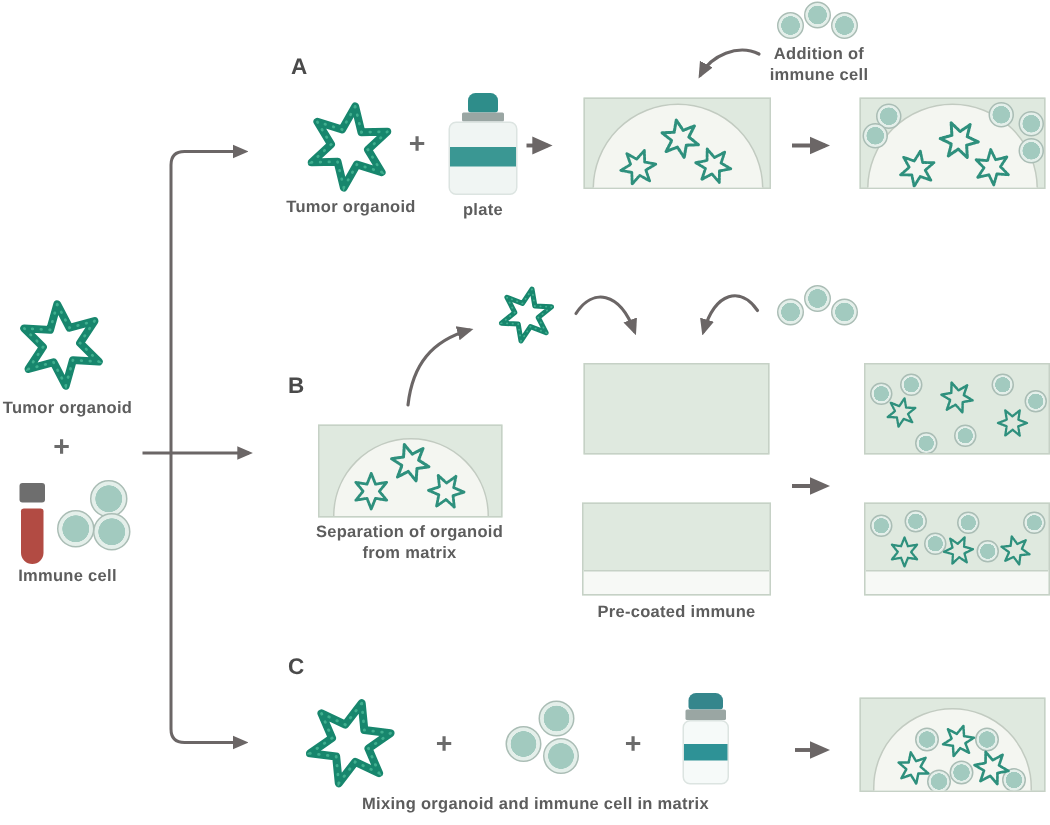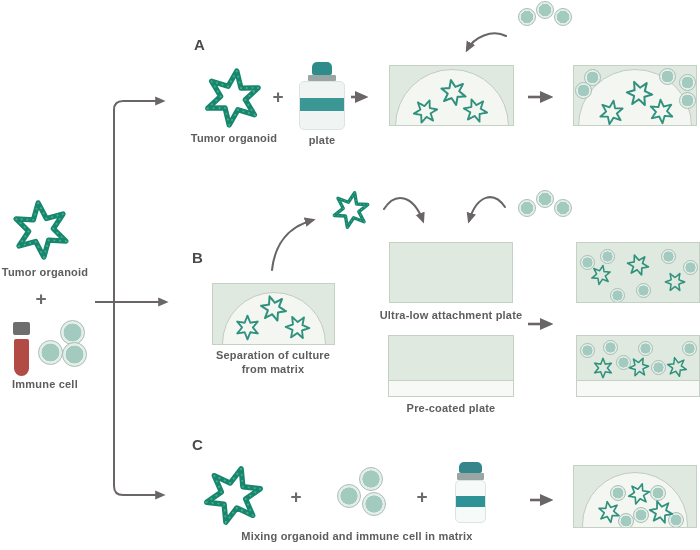--- a/index.html
+++ b/index.html
@@ -100,20 +100,22 @@
         <use href="#star6" class="sb"></use>
       </svg>
     <svg class="star sm" style="left:72px;top:31px;width:27px;height:27px;transform:rotate(40deg)" viewBox="0 0 100 100">
         <use href="#star6" class="sb"></use>
       </svg>
   </div>
 
   <span class="cell" style="left:518px;top:8px;width:18px;height:18px"></span>
   <span class="cell" style="left:536px;top:1px;width:18px;height:18px"></span>
   <span class="cell" style="left:554px;top:8px;width:18px;height:18px"></span>
+  <div class="lbl" style="left:487px;top:29px;width:118px">Addition of
+immune cell</div>
 
   <div class="plate" style="left:573px;top:65px;width:124px;height:61px">
     <span class="dome" style="width:114px;height:114px;bottom:-58px"></span>
     <span class="cell" style="left:10px;top:3px;width:17px;height:17px"></span>
     <span class="cell" style="left:1px;top:16px;width:17px;height:17px"></span>
     <span class="cell" style="left:85px;top:2px;width:17px;height:17px"></span>
     <span class="cell" style="left:105px;top:8px;width:17px;height:17px"></span>
     <span class="cell" style="left:105px;top:26px;width:17px;height:17px"></span>
     <svg class="star sm" style="left:24px;top:33px;width:27px;height:27px;transform:rotate(10deg)" viewBox="0 0 100 100">
         <use href="#star6" class="sb"></use>
@@ -133,34 +135,33 @@
     <svg class="star sm" style="left:21px;top:30px;width:27px;height:27px;transform:rotate(0deg)" viewBox="0 0 100 100">
         <use href="#star6" class="sb"></use>
       </svg>
     <svg class="star sm" style="left:46px;top:10px;width:29px;height:29px;transform:rotate(-18deg)" viewBox="0 0 100 100">
         <use href="#star6" class="sb"></use>
       </svg>
     <svg class="star sm" style="left:71px;top:30px;width:27px;height:27px;transform:rotate(33deg)" viewBox="0 0 100 100">
         <use href="#star6" class="sb"></use>
       </svg>
   </div>
-  <div class="lbl" style="left:203px;top:348px;width:140px">Separation of culture
+  <div class="lbl" style="left:203px;top:348px;width:140px">Separation of organoid
 from matrix</div>
 
   <svg class="star" style="left:331px;top:189px;width:40px;height:42px;transform:rotate(12deg)" viewBox="0 0 100 100">
       <use href="#star6" class="sb"></use>
       <use href="#star6" class="sd"></use>
     </svg>
 
   <span class="cell" style="left:518px;top:199px;width:18px;height:18px"></span>
   <span class="cell" style="left:536px;top:190px;width:18px;height:18px"></span>
   <span class="cell" style="left:554px;top:199px;width:18px;height:18px"></span>
 
   <div class="plate" style="left:389px;top:242px;width:124px;height:61px"></div>
-  <div class="lbl" style="left:366px;top:308px;width:170px">Ultra-low attachment plate</div>
 
   <div class="plate" style="left:576px;top:242px;width:124px;height:61px">
     <span class="cell" style="left:3px;top:12px;width:15px;height:15px"></span>
     <span class="cell" style="left:23px;top:6px;width:15px;height:15px"></span>
     <span class="cell" style="left:84px;top:6px;width:15px;height:15px"></span>
     <span class="cell" style="left:106px;top:17px;width:15px;height:15px"></span>
     <span class="cell" style="left:33px;top:45px;width:15px;height:15px"></span>
     <span class="cell" style="left:59px;top:40px;width:15px;height:15px"></span>
     <svg class="star sm" style="left:13px;top:21px;width:22px;height:22px;transform:rotate(12deg)" viewBox="0 0 100 100">
         <use href="#star6" class="sb"></use>
@@ -169,21 +170,21 @@
         <use href="#star6" class="sb"></use>
       </svg>
     <svg class="star sm" style="left:87px;top:28px;width:22px;height:22px;transform:rotate(30deg)" viewBox="0 0 100 100">
         <use href="#star6" class="sb"></use>
       </svg>
   </div>
 
   <div class="plate" style="left:388px;top:335px;width:126px;height:62px">
     <span class="strip" style="height:15px"></span>
   </div>
-  <div class="lbl" style="left:386px;top:401px;width:130px">Pre-coated plate</div>
+  <div class="lbl" style="left:386px;top:401px;width:130px">Pre-coated immune</div>
 
   <div class="plate" style="left:576px;top:335px;width:124px;height:62px">
     <span class="strip" style="height:15px"></span>
     <span class="cell" style="left:3px;top:7px;width:15px;height:15px"></span>
     <span class="cell" style="left:26px;top:4px;width:15px;height:15px"></span>
     <span class="cell" style="left:61px;top:5px;width:15px;height:15px"></span>
     <span class="cell" style="left:105px;top:5px;width:15px;height:15px"></span>
     <span class="cell" style="left:39px;top:19px;width:15px;height:15px"></span>
     <span class="cell" style="left:74px;top:24px;width:15px;height:15px"></span>
     <svg class="star sm" style="left:15px;top:21px;width:22px;height:22px;transform:rotate(0deg)" viewBox="0 0 100 100">

